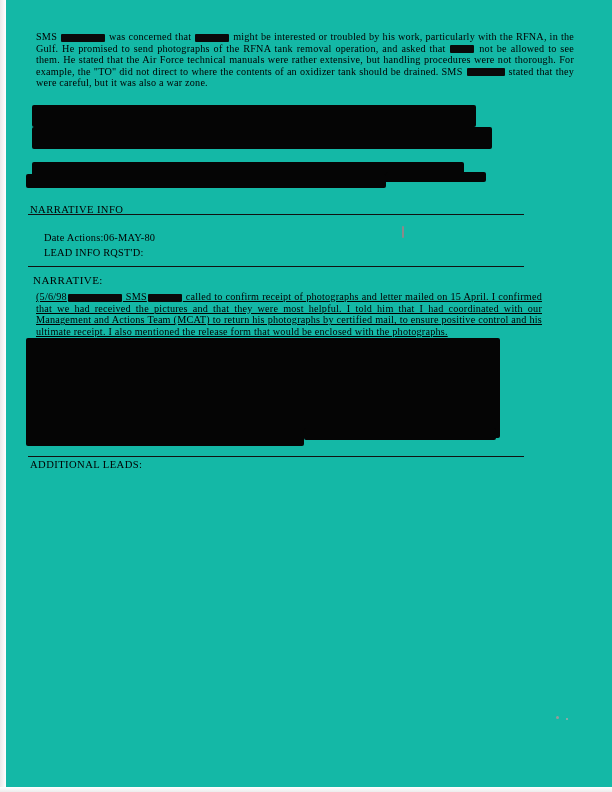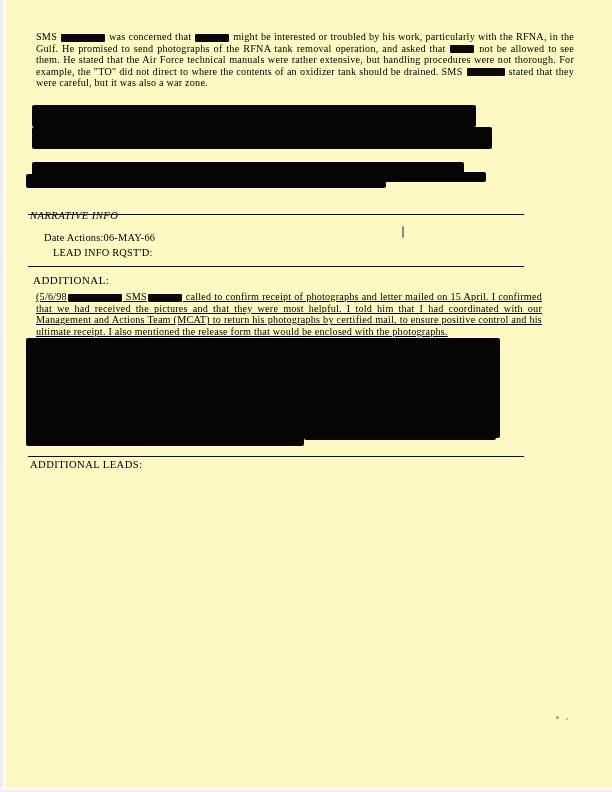--- a/index.html
+++ b/index.html
@@ -11,21 +11,21 @@
     width: 612px;
     height: 792px;
     position: relative;
     font-family: "Liberation Serif", serif;
     color: #000;
     overflow: hidden;
   }
   .page {
     position: absolute;
     inset: 0;
-    background: #fef9c3;
+    background: #14b8a6;
   }
   
   .scan-edge-left {
     position: absolute;
     left: 0; top: 0; bottom: 0;
     width: 6px;
     background: linear-gradient(to right, #e9e9e9, #ffffff);
   }
   .scan-edge-bottom {
     position: absolute;
@@ -97,35 +97,35 @@
 
   <div class="redact-block" style="left:32px; top:105px; width:444px; height:22px;"></div>
   <div class="redact-block" style="left:32px; top:127px; width:460px; height:22px;"></div>
 
   <div class="redact-block" style="left:32px; top:162px; width:432px; height:20px;"></div>
   <div class="redact-block" style="left:26px; top:174px; width:360px; height:14px;"></div>
   <div class="redact-block" style="left:386px; top:172px; width:100px; height:10px;"></div>
 
   <div class="rule" style="left:28px; top:214px; width:496px; height:1.4px;"></div>
 
-  <div class="section-label" style="left:30px; top:210px;font-style:italic;">NARRATIVE INFO</div>
+  <div class="section-label" style="left:30px; top:204px;">NARRATIVE INFO</div>
 
   <div class="field" style="left:44px; top:232px;">
-    <span>Date Actions:</span><span>06-MAY-66</span>
+    <span>Date Actions:</span><span>06-MAY-80</span>
   </div>
 
-  <div class="field" style="left:53px; top:247px;">
+  <div class="field" style="left:44px; top:247px;">
     <span>LEAD INFO RQST'D:</span>
   </div>
 
   <div class="rule" style="left:28px; top:266px; width:496px; height:1.2px;"></div>
 
   <div class="speck" style="left:402px; top:226px; width:2px; height:12px; border-radius:1px; background:#8a8a8a;"></div>
 
-  <div class="section-label" style="left:33px; top:274px; font-size:11px;">ADDITIONAL:</div>
+  <div class="section-label" style="left:33px; top:274px; font-size:11px;">NARRATIVE:</div>
 
   <div class="para" style="left:36px; top:291px; width:506px;text-decoration:underline;">
     <span>(5/6/98</span><span class="redact-inline" style="width:54px;"></span><span> SMS</span><span class="redact-inline" style="width:34px;"></span><span> called to confirm receipt of photographs and letter mailed on 15 April.  I confirmed that we had received the pictures and that they were most helpful.  I told him that I had coordinated with our Management and Actions Team (MCAT) to return his photographs by certified mail, to ensure positive control and his ultimate receipt.  I also mentioned the release form that would be enclosed with the photographs.</span>
   </div>
 
   <div class="redact-block" style="left:26px; top:338px; width:474px; height:100px;"></div>
   <div class="redact-block" style="left:26px; top:430px; width:278px; height:16px;"></div>
   <div class="redact-block" style="left:304px; top:428px; width:192px; height:12px;"></div>
 
   <div class="rule" style="left:28px; top:456px; width:496px; height:1.4px;"></div>

